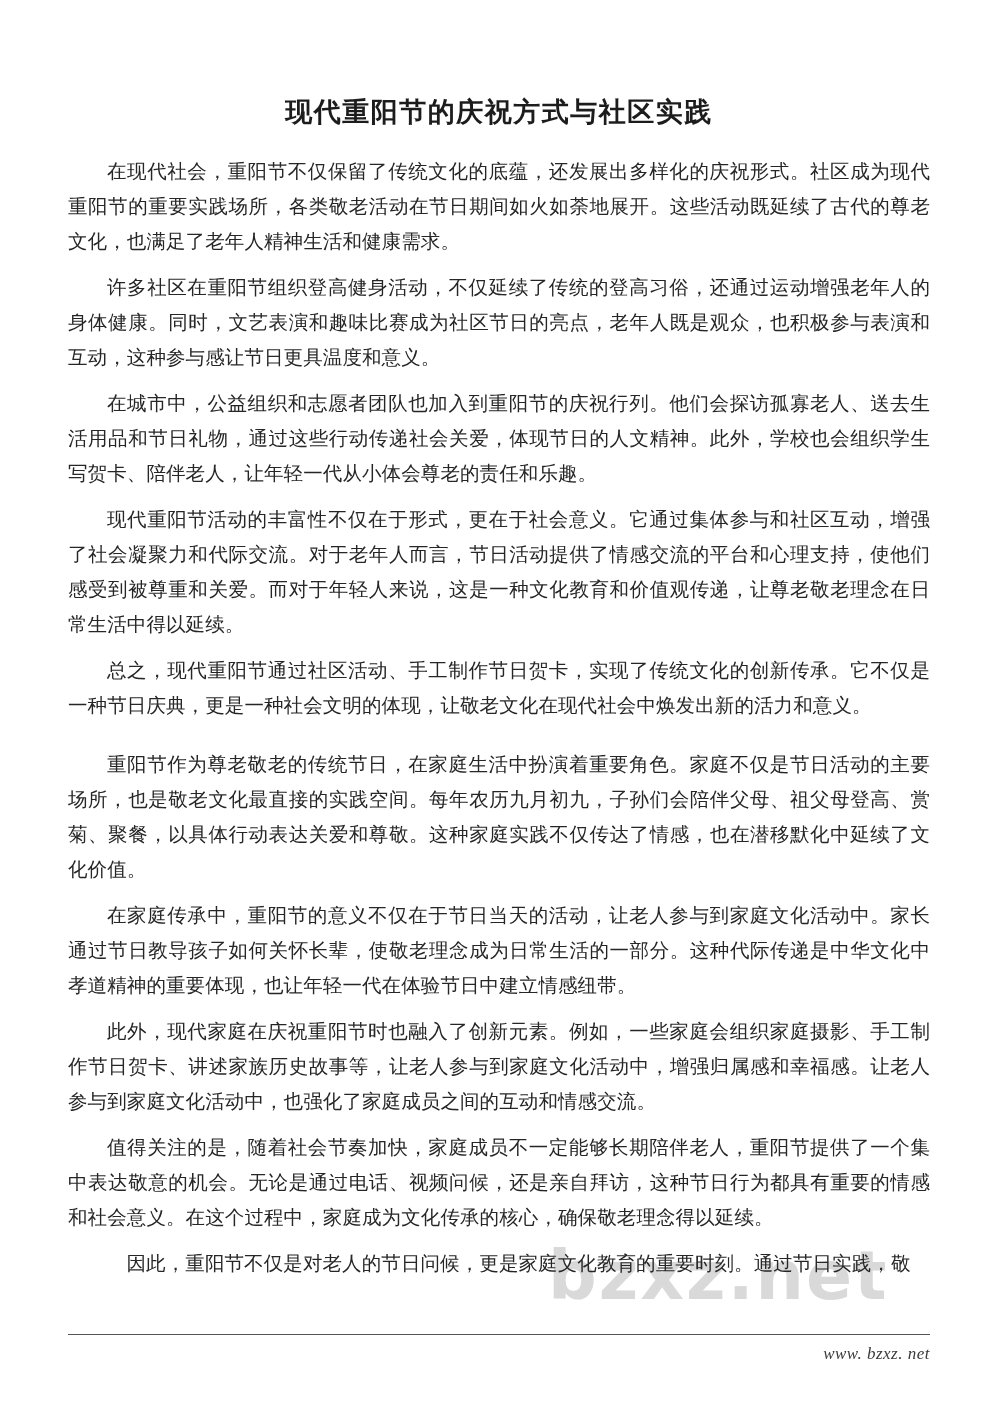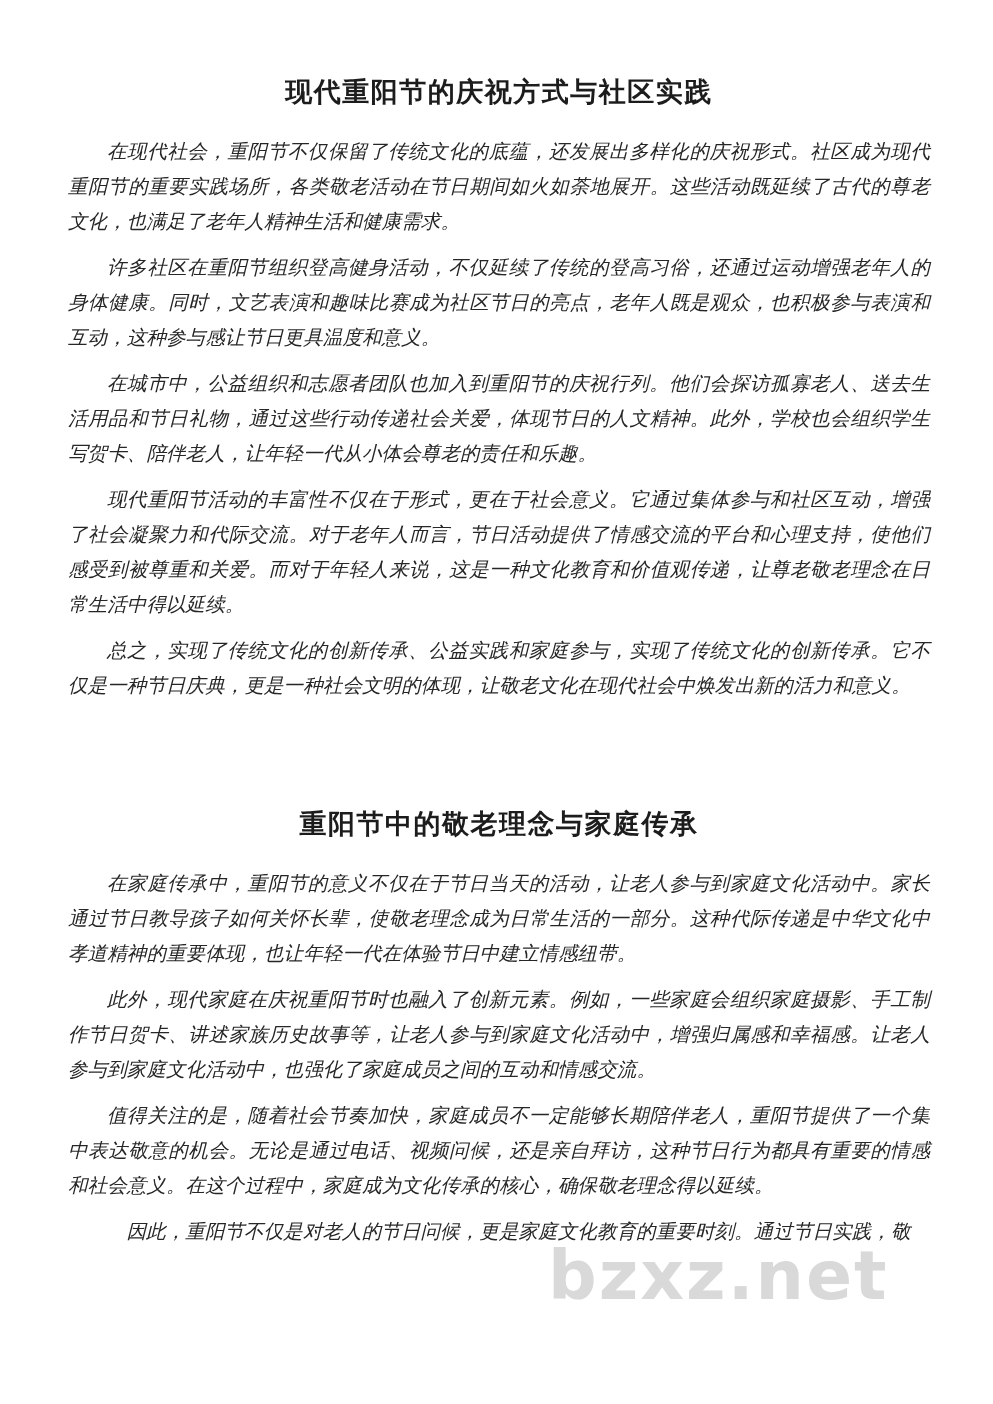--- a/index.html
+++ b/index.html
@@ -51,27 +51,26 @@
   .doc-title {
     text-align: center;
     font-family: "DejaVu Serif", "Liberation Serif", serif;
     font-weight: bold;
     font-size: 27px;
     letter-spacing: 1.5px;
     color: #1c1c1c;
     margin: 0;
     padding: 0;
   }
-  .section-1 .doc-title { padding-top: 74px; }
+  .section-1 .doc-title { padding-top: 94px; }
   .section-2 .doc-title { padding-top: 92px; }
 
   
   .paragraphs {
     margin-top: 24px;
-    font-style: italic;
   }
   p.para {
     margin: 0 0 11px 0;
     font-family: "DejaVu Serif", "Liberation Serif", serif;
     font-size: 19.5px;
     line-height: 35px;
     text-align: justify;
     text-justify: inter-character;
     text-indent: 2em;
     color: #262626;
@@ -122,30 +121,34 @@
 
   <div class="content">
 
     <section class="section-1">
       <h1 class="doc-title">现代重阳节的庆祝方式与社区实践</h1>
       <div class="paragraphs">
         <p class="para">在现代社会，重阳节不仅保留了传统文化的底蕴，还发展出多样化的庆祝形式。社区成为现代重阳节的重要实践场所，各类敬老活动在节日期间如火如荼地展开。这些活动既延续了古代的尊老文化，也满足了老年人精神生活和健康需求。</p>
         <p class="para">许多社区在重阳节组织登高健身活动，不仅延续了传统的登高习俗，还通过运动增强老年人的身体健康。同时，文艺表演和趣味比赛成为社区节日的亮点，老年人既是观众，也积极参与表演和互动，这种参与感让节日更具温度和意义。</p>
         <p class="para">在城市中，公益组织和志愿者团队也加入到重阳节的庆祝行列。他们会探访孤寡老人、送去生活用品和节日礼物，通过这些行动传递社会关爱，体现节日的人文精神。此外，学校也会组织学生写贺卡、陪伴老人，让年轻一代从小体会尊老的责任和乐趣。</p>
         <p class="para">现代重阳节活动的丰富性不仅在于形式，更在于社会意义。它通过集体参与和社区互动，增强了社会凝聚力和代际交流。对于老年人而言，节日活动提供了情感交流的平台和心理支持，使他们感受到被尊重和关爱。而对于年轻人来说，这是一种文化教育和价值观传递，让尊老敬老理念在日常生活中得以延续。</p>
-        <p class="para">总之，实现了传统文化的创新传承、公益实践和家庭参与，实现了传统文化的创新传承。它不仅是一种节日庆典，更是一种社会文明的体现，让敬老文化在现代社会中焕发出新的活力和意义。</p>
+        <p class="para">总之，现代重阳节通过社区活动、手工制作节日贺卡，实现了传统文化的创新传承。它不仅是一种节日庆典，更是一种社会文明的体现，让敬老文化在现代社会中焕发出新的活力和意义。</p>
       </div>
     </section>
 
     <section class="section-2">
-      <h1 class="doc-title">重阳节中的敬老理念与家庭传承</h1>
       <div class="paragraphs">
+        <p class="para">重阳节作为尊老敬老的传统节日，在家庭生活中扮演着重要角色。家庭不仅是节日活动的主要场所，也是敬老文化最直接的实践空间。每年农历九月初九，子孙们会陪伴父母、祖父母登高、赏菊、聚餐，以具体行动表达关爱和尊敬。这种家庭实践不仅传达了情感，也在潜移默化中延续了文化价值。</p>
         <p class="para">在家庭传承中，重阳节的意义不仅在于节日当天的活动，让老人参与到家庭文化活动中。家长通过节日教导孩子如何关怀长辈，使敬老理念成为日常生活的一部分。这种代际传递是中华文化中孝道精神的重要体现，也让年轻一代在体验节日中建立情感纽带。</p>
         <p class="para">此外，现代家庭在庆祝重阳节时也融入了创新元素。例如，一些家庭会组织家庭摄影、手工制作节日贺卡、讲述家族历史故事等，让老人参与到家庭文化活动中，增强归属感和幸福感。让老人参与到家庭文化活动中，也强化了家庭成员之间的互动和情感交流。</p>
         <p class="para">值得关注的是，随着社会节奏加快，家庭成员不一定能够长期陪伴老人，重阳节提供了一个集中表达敬意的机会。无论是通过电话、视频问候，还是亲自拜访，这种节日行为都具有重要的情感和社会意义。在这个过程中，家庭成为文化传承的核心，确保敬老理念得以延续。</p>
         <p class="para truncated">因此，重阳节不仅是对老人的节日问候，更是家庭文化教育的重要时刻。通过节日实践，敬</p>
       </div>
     </section>
 
   </div>
 
+  <div class="footer">
+    <div class="footer-rule"></div>
+    <div class="footer-text">www. bzxz. net</div>
+  </div>
 
 </div>
 
 </body></html>

